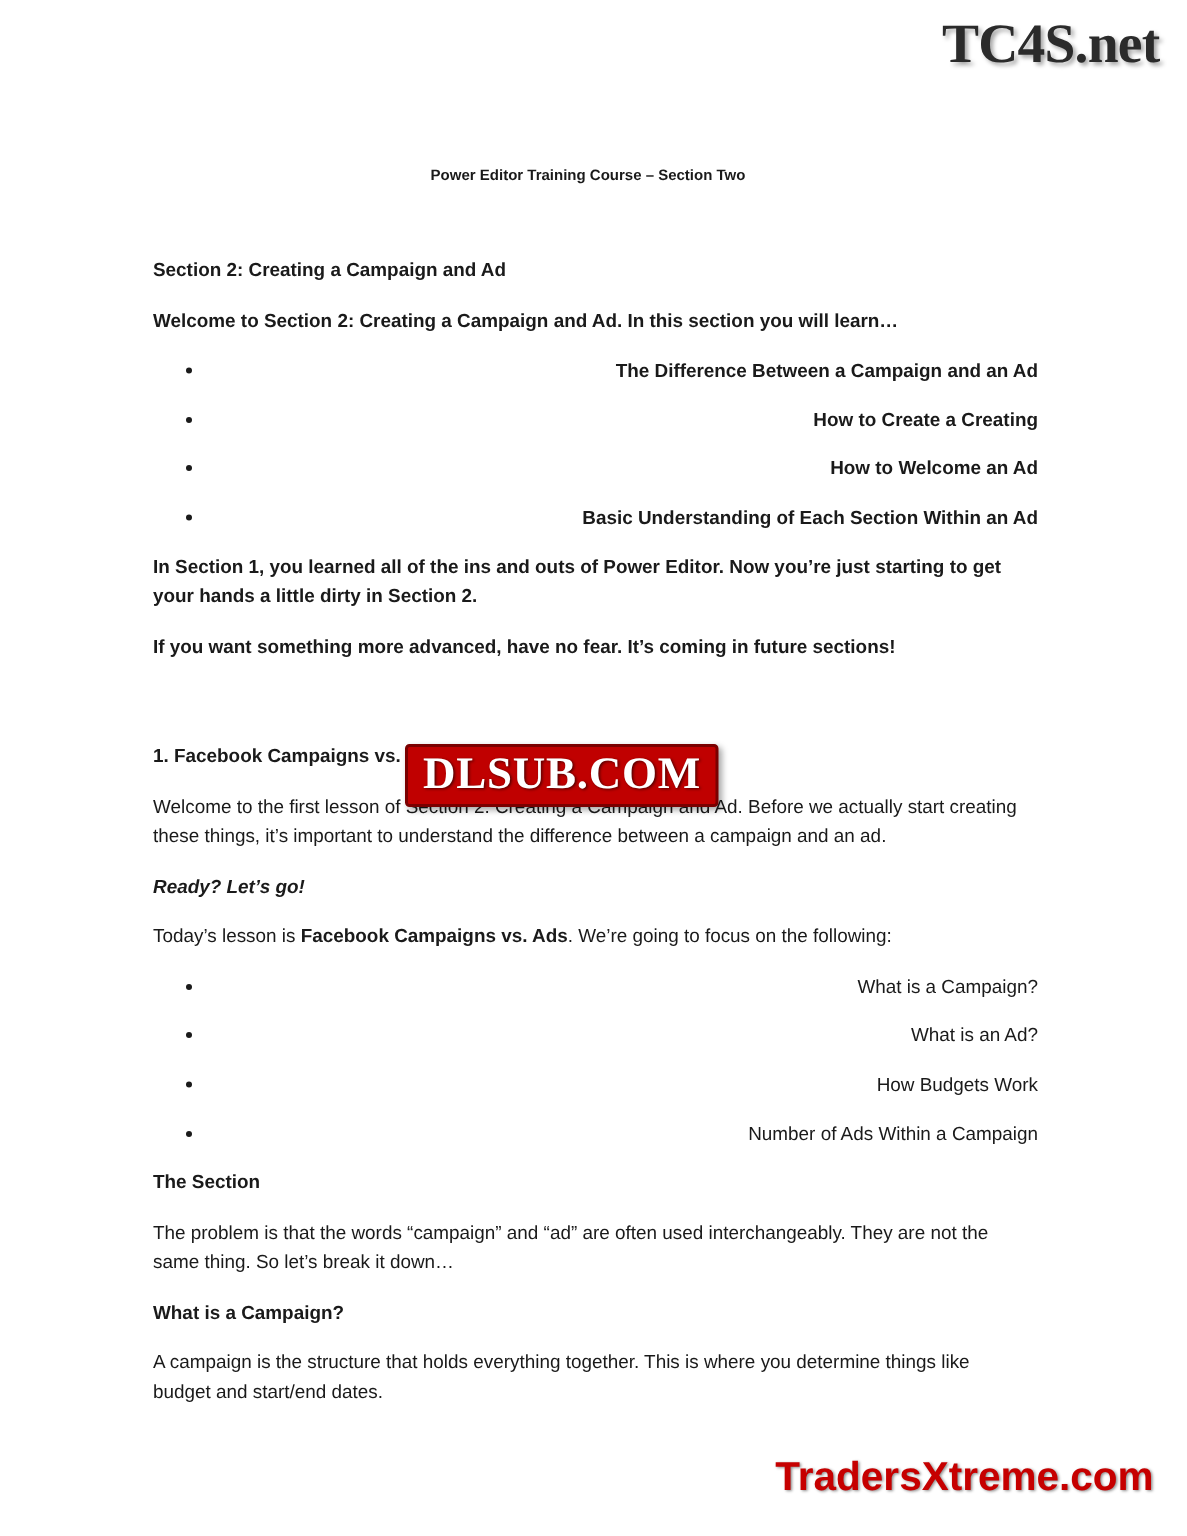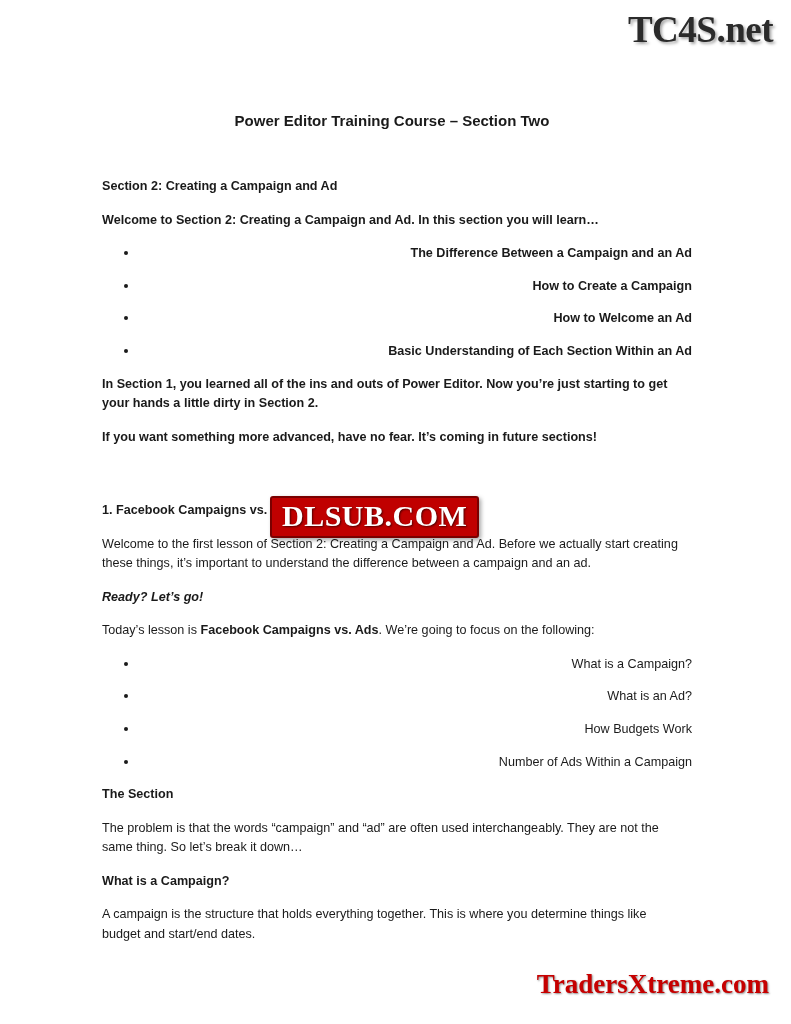--- a/index.html
+++ b/index.html
@@ -30,21 +30,21 @@
     font-size: 37px;
     font-weight: bold;
     color: #2b2b2b;
     letter-spacing: -0.5px;
     text-shadow: 2px 2px 3px rgba(0,0,0,0.35);
   }
   .wm-bottom {
     position: absolute;
     bottom: 24px;
     right: 22px;
-    font-family: Liberation Serif, serif;
+    font-family: Liberation Sans, sans-serif;
     font-size: 27px;
     font-weight: bold;
     color: #c60000;
     text-shadow: 1px 1px 2px rgba(0,0,0,0.45);
   }
   .wm-center {
     position: absolute;
     top: 496px;
     left: 246px;
     font-family: "Liberation Serif", serif;
@@ -63,21 +63,21 @@
 
   
   .doc {
     position: absolute;
     top: 112px;
     left: 92px;
     width: 600px;
   }
   .doc-title {
     text-align: center;
-    font-size: 15px;
+    font-size: 10px;
     font-weight: bold;
     margin: 0 0 48px 0;
   }
   p, h3, h4 {
     margin: 10px;
   }
   .para {
     font-size: 12.6px;
     line-height: 1.55;
     margin-bottom: 14px;
@@ -117,21 +117,21 @@
   <div class="doc">
 
     <p class="doc-title">Power Editor Training Course – Section Two</p>
 
     <p class="para bold">Section 2: Creating a Campaign and Ad</p>
 
     <p class="para bold">Welcome to Section 2: Creating a Campaign and Ad. In this section you will learn…</p>
 
     <ul>
       <li class="bold">The Difference Between a Campaign and an Ad</li>
-      <li class="bold">How to Create a Campaign</li>
+      <li class="bold">How to Create a Creating</li>
       <li class="bold">How to Welcome an Ad</li>
       <li class="bold">Basic Understanding of Each Section Within an Ad</li>
     </ul>
 
     <p class="para bold">In Section 1, you learned all of the ins and outs of Power Editor. Now you’re just starting to get your hands a little dirty in Section 2.</p>
 
     <p class="para bold">If you want something more advanced, have no fear. It’s coming in future sections!</p>
 
     <div class="gap-lg"></div>
 

